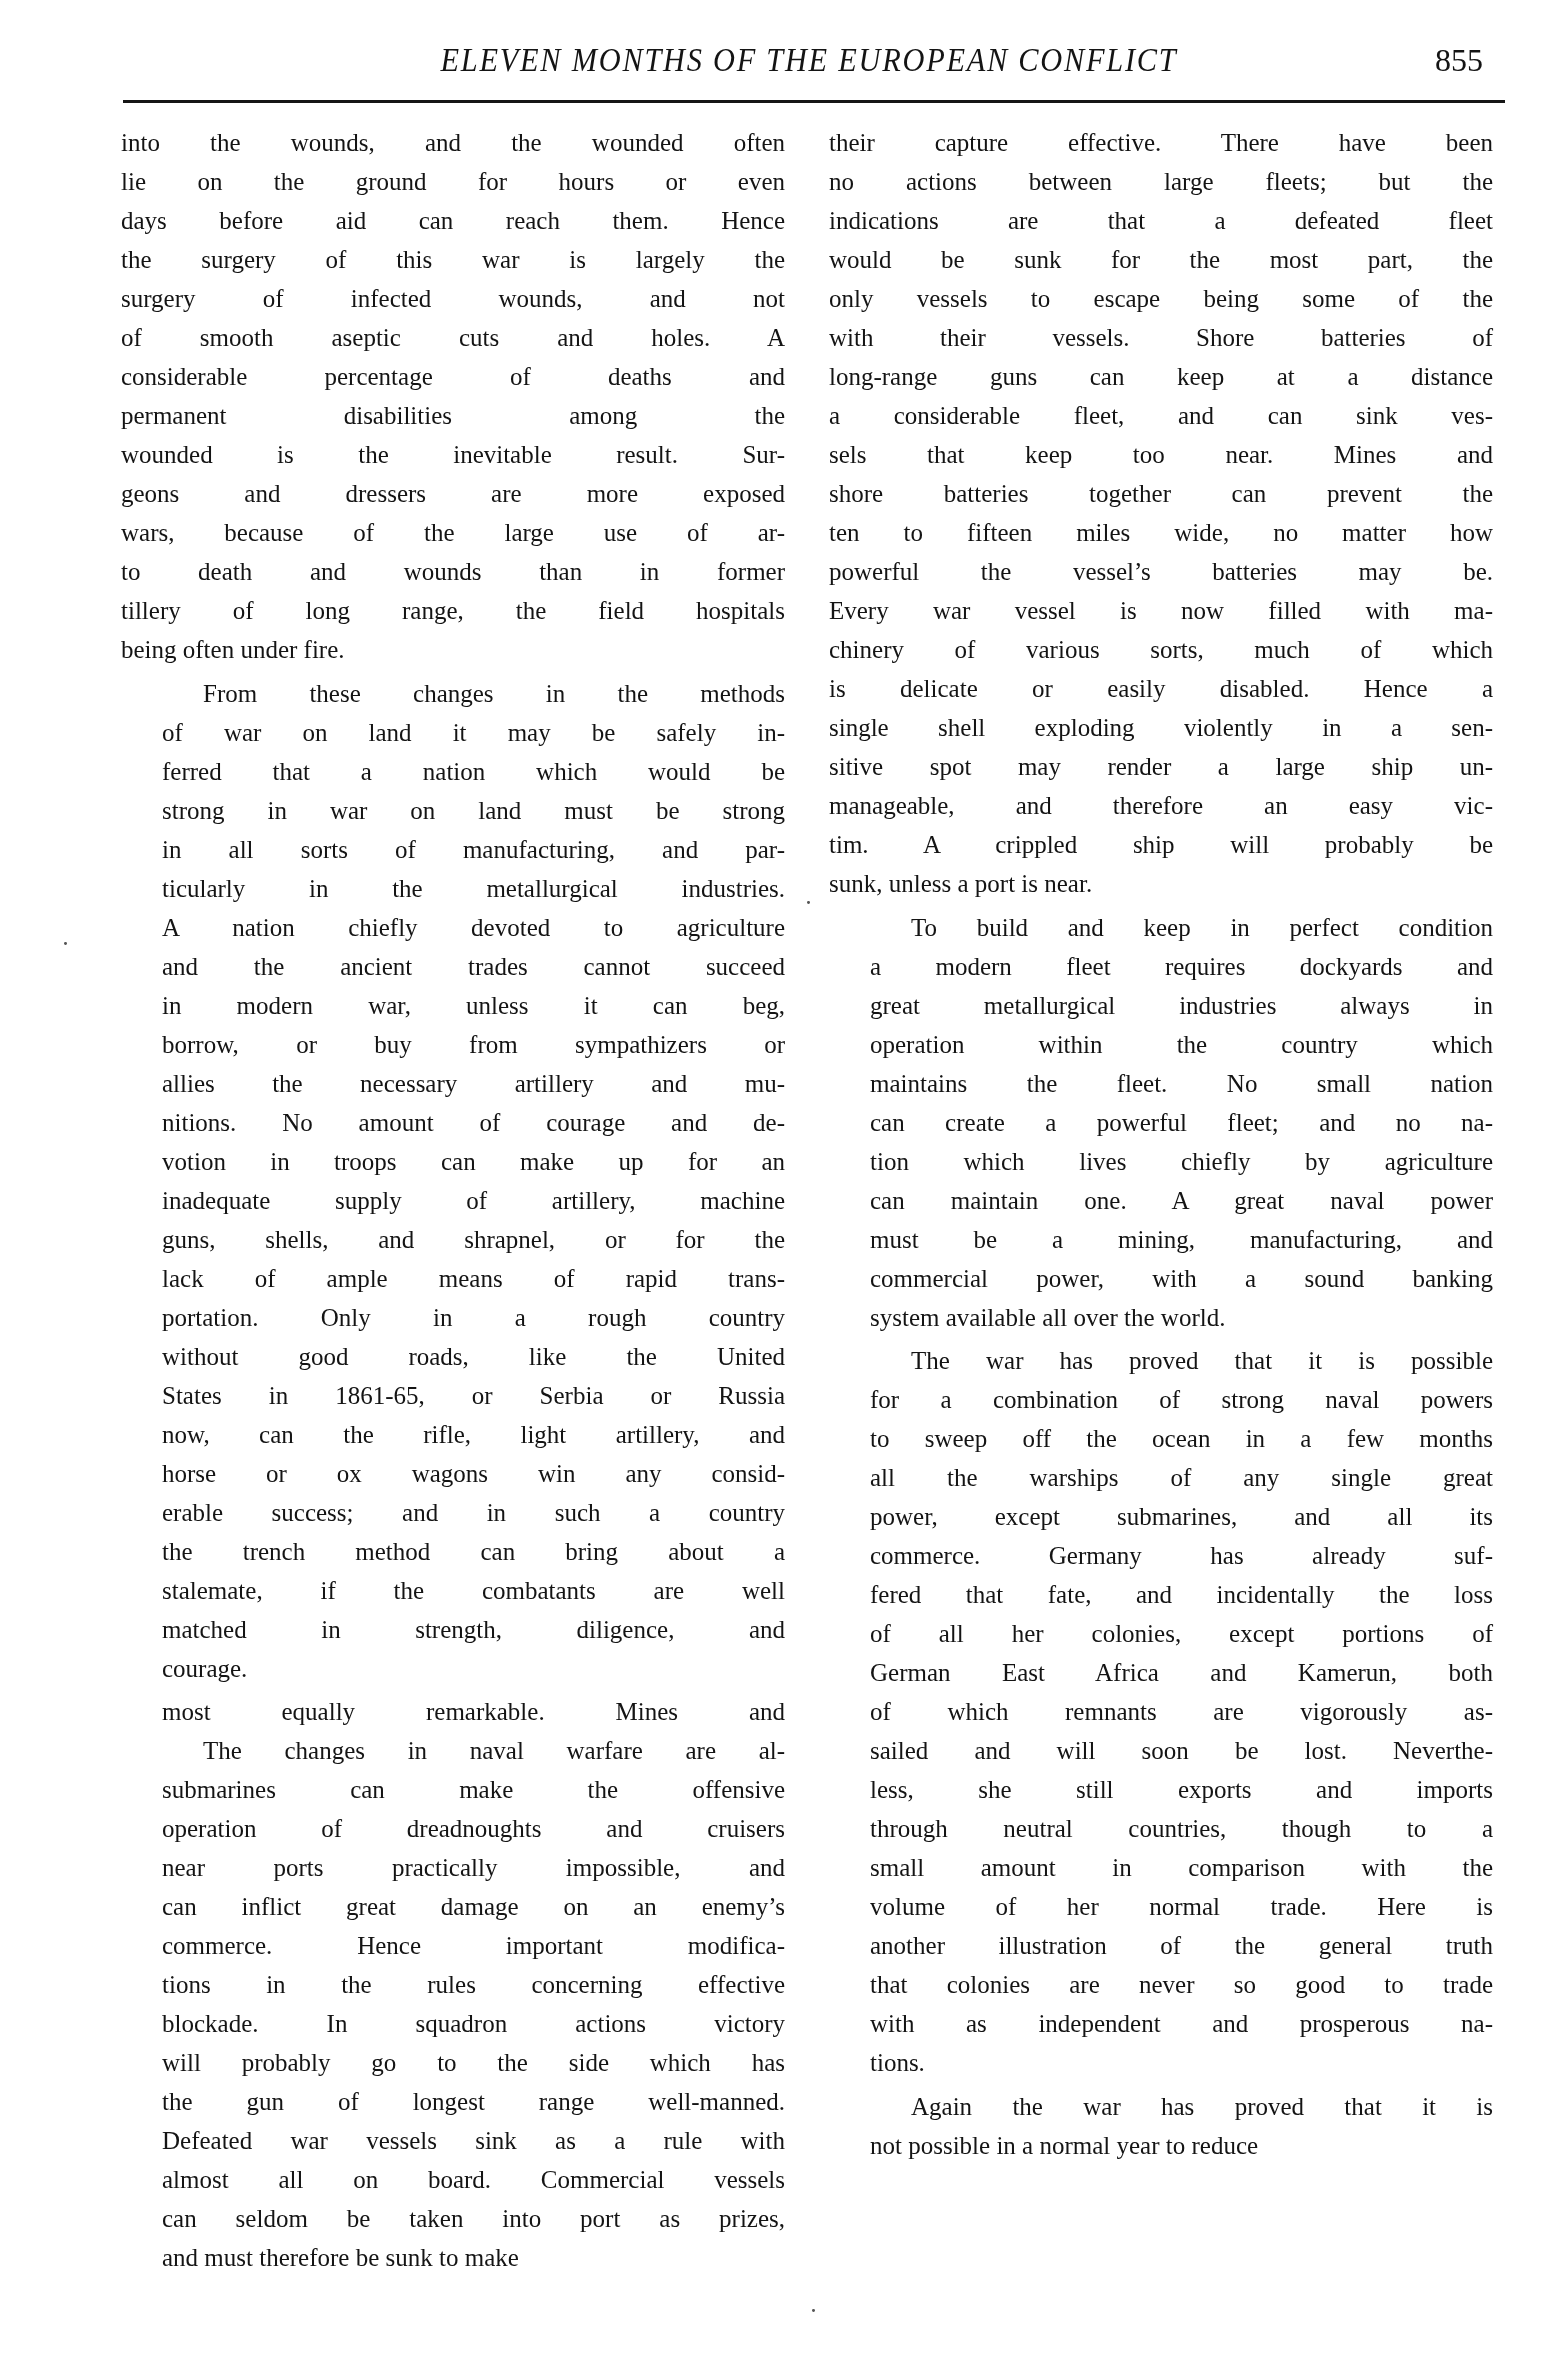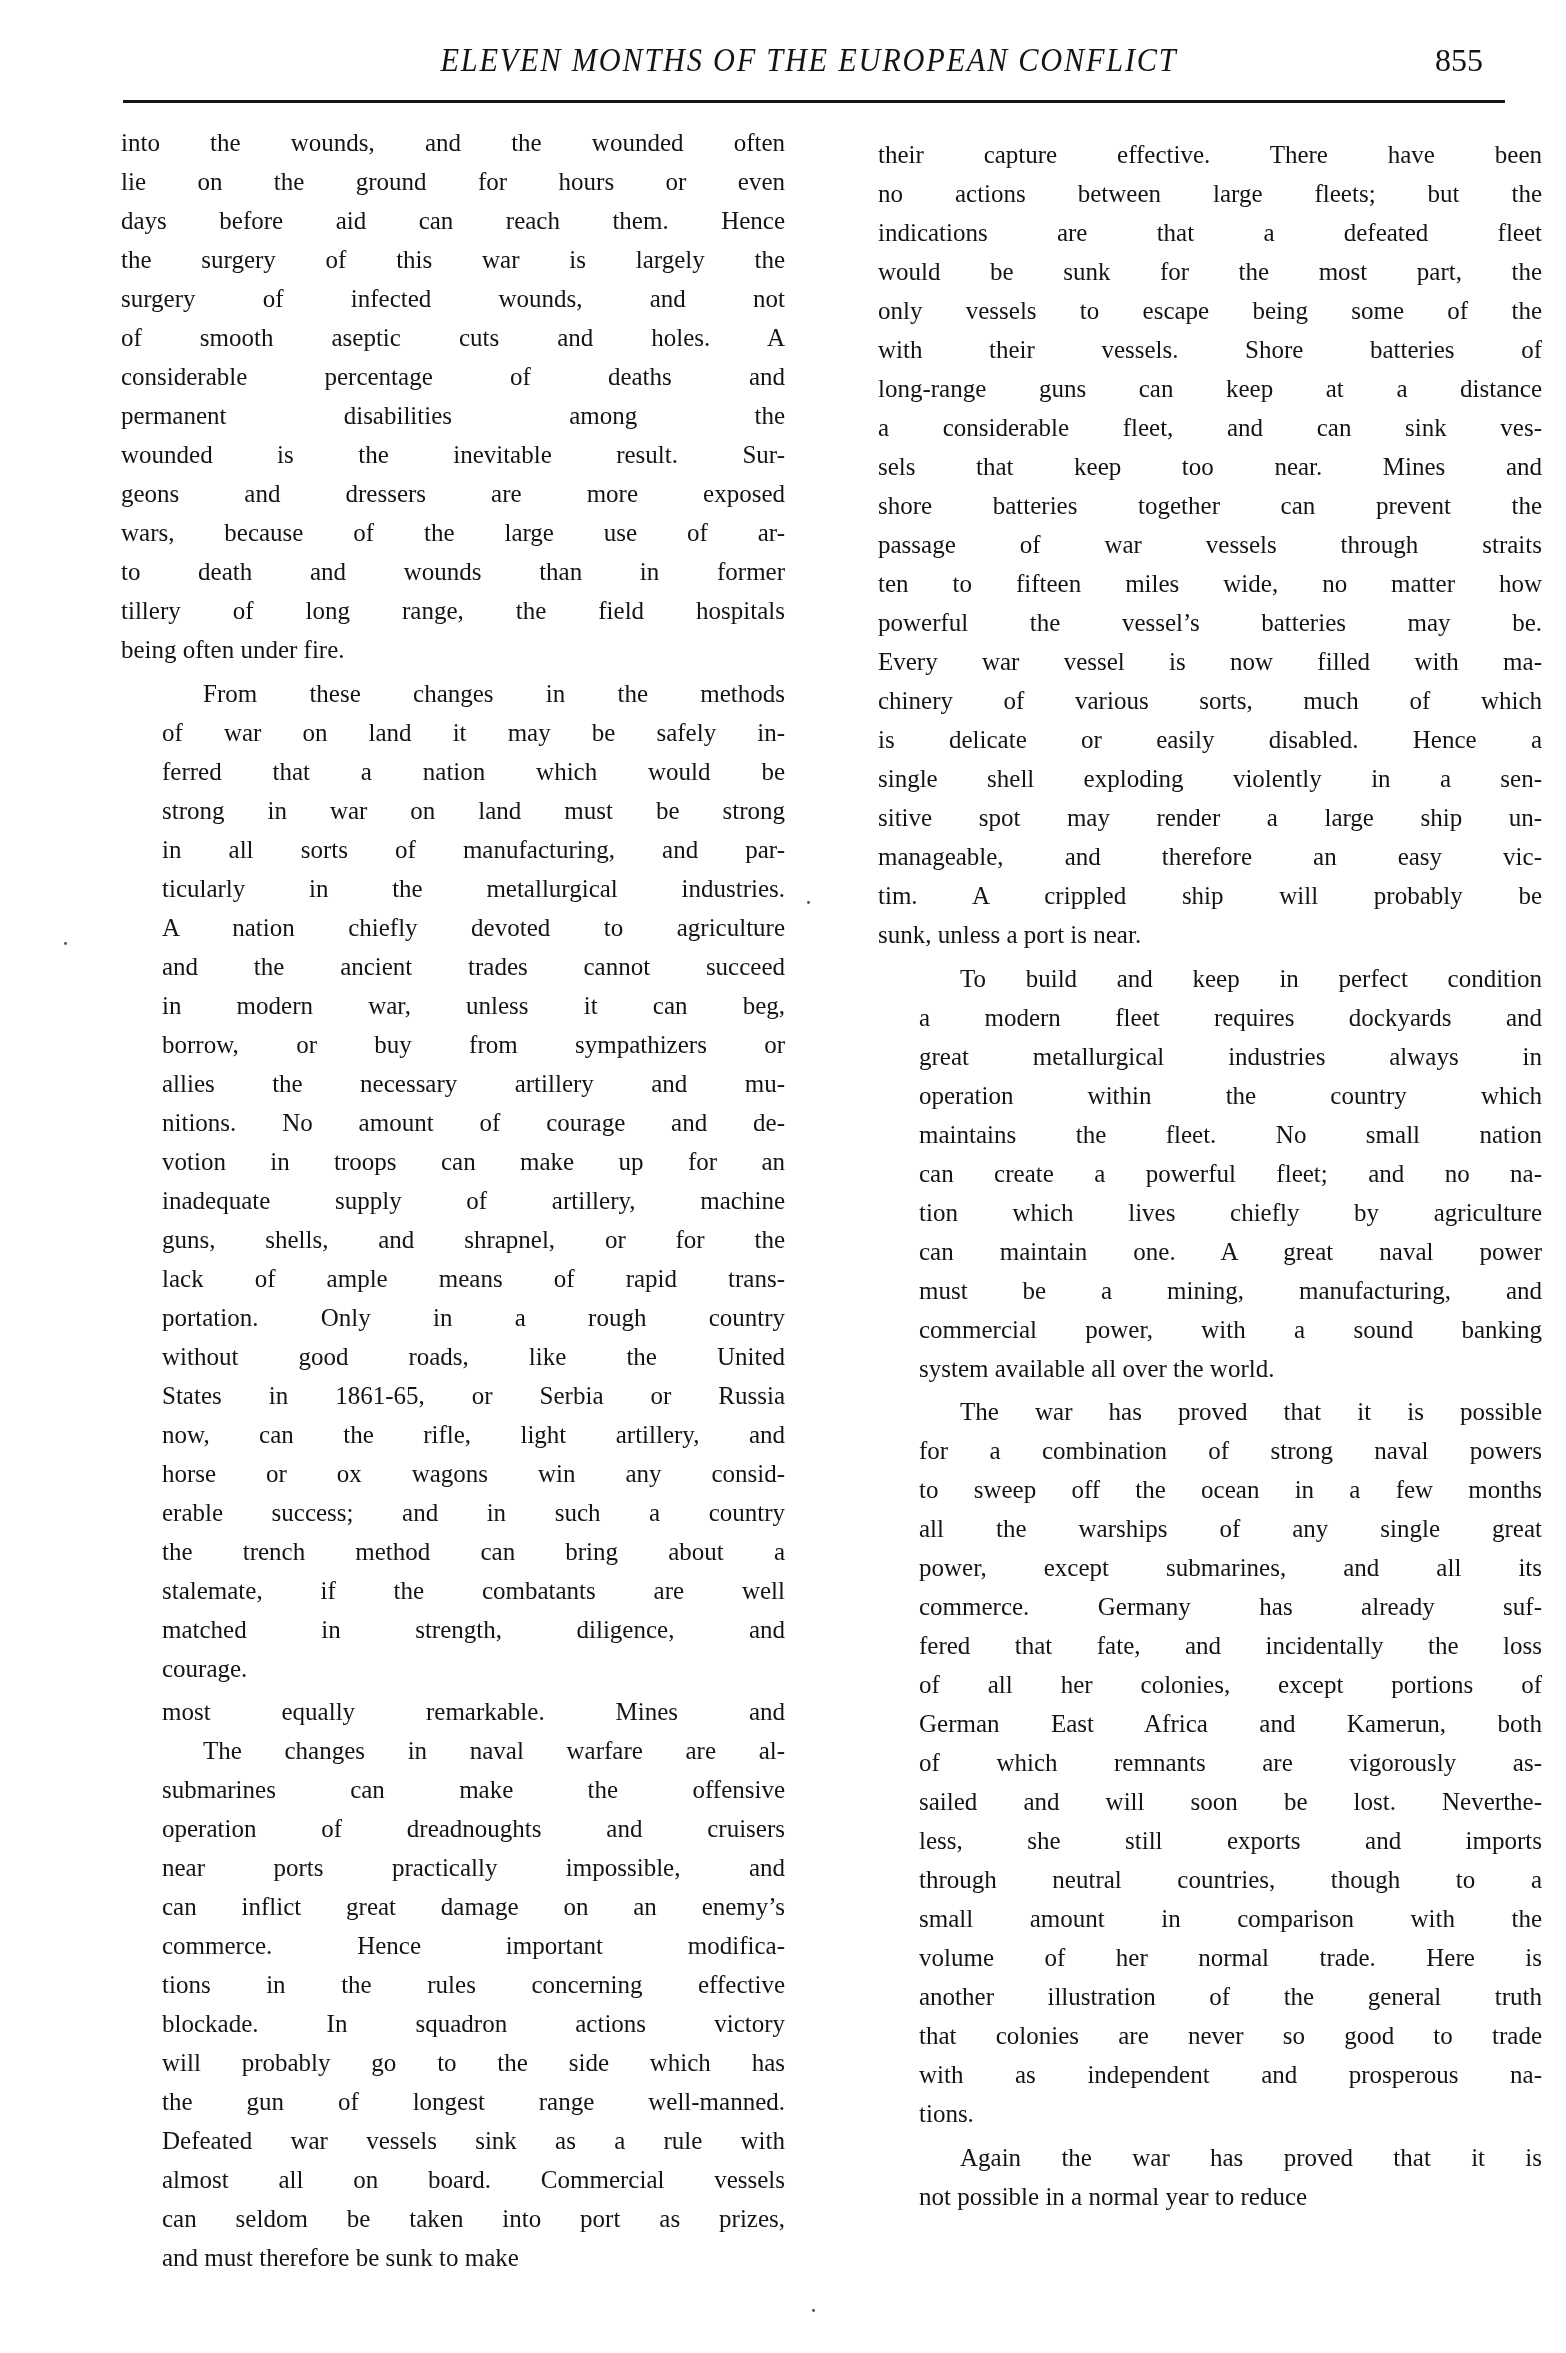--- a/index.html
+++ b/index.html
@@ -3,21 +3,21 @@
 <meta charset="utf-8">
 <style>
   html, body { margin:0; padding:0; background:#ffffff; }
   body { width:1567px; height:2471px; position:relative; overflow:hidden; color:#141414; font-family:"DejaVu Serif","Liberation Serif",serif; }
   .header { position:absolute; left:122px; top:33px; width:1375px; height:56px; }
   .running-title { position:absolute; left:188px; top:8.5px; width:998px; text-align:center; font-style:italic; font-size:33px; letter-spacing:1.9px; font-family:"Liberation Serif","DejaVu Serif",serif; transform:scaleX(0.92); transform-origin:center; white-space:nowrap; }
   .page-num { position:absolute; right:14px; top:9.4px; font-size:32px; font-family:"Liberation Serif",serif; }
   .rule { position:absolute; left:123px; top:100px; width:1382px; height:3.3px; background:#151515; }
   .col { position:absolute; top:123px; width:664px; font-family:"Liberation Serif","DejaVu Serif",serif; font-size:25px; line-height:39px; text-align:justify; }
   .col.left { left:121px; }
-  .col.right { left:878px;margin-top:12px; }
+  .col.right { left:829px; }
   .col p { margin:0; text-indent:0; }
   .col p.indent { text-indent:41px; }
   .col p + p { margin-top:4.7px; }
   .line { display:block; text-align:justify; text-align-last:justify; white-space:nowrap; height:39px; overflow:visible; }
   .line.last { text-align-last:left; }
   .speck { position:absolute; width:2.8px; height:2.8px; border-radius:50%; background:#555; }
 </style>
 </head>
 <body>
 
@@ -95,21 +95,20 @@
       <span class="line">their capture effective. There have been</span>
       <span class="line">no actions between large fleets; but the</span>
       <span class="line">indications are that a defeated fleet</span>
       <span class="line">would be sunk for the most part, the</span>
       <span class="line">only vessels to escape being some of the</span>
       <span class="line">with their vessels. Shore batteries of</span>
       <span class="line">long-range guns can keep at a distance</span>
       <span class="line">a considerable fleet, and can sink ves-</span>
       <span class="line">sels that keep too near. Mines and</span>
       <span class="line">shore batteries together can prevent the</span>
-      <span class="line">passage of war vessels through straits</span>
       <span class="line">ten to fifteen miles wide, no matter how</span>
       <span class="line">powerful the vessel’s batteries may be.</span>
       <span class="line">Every war vessel is now filled with ma-</span>
       <span class="line">chinery of various sorts, much of which</span>
       <span class="line">is delicate or easily disabled. Hence a</span>
       <span class="line">single shell exploding violently in a sen-</span>
       <span class="line">sitive spot may render a large ship un-</span>
       <span class="line">manageable, and therefore an easy vic-</span>
       <span class="line">tim. A crippled ship will probably be</span>
       <span class="line last">sunk, unless a port is near.</span>

